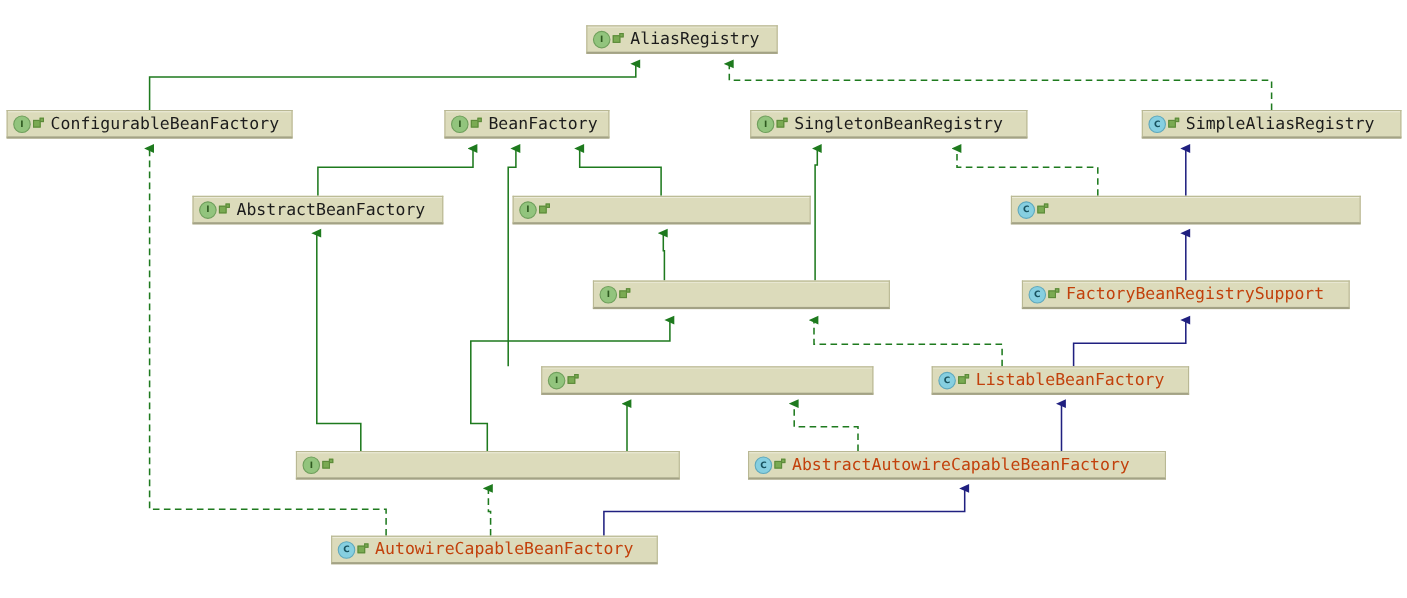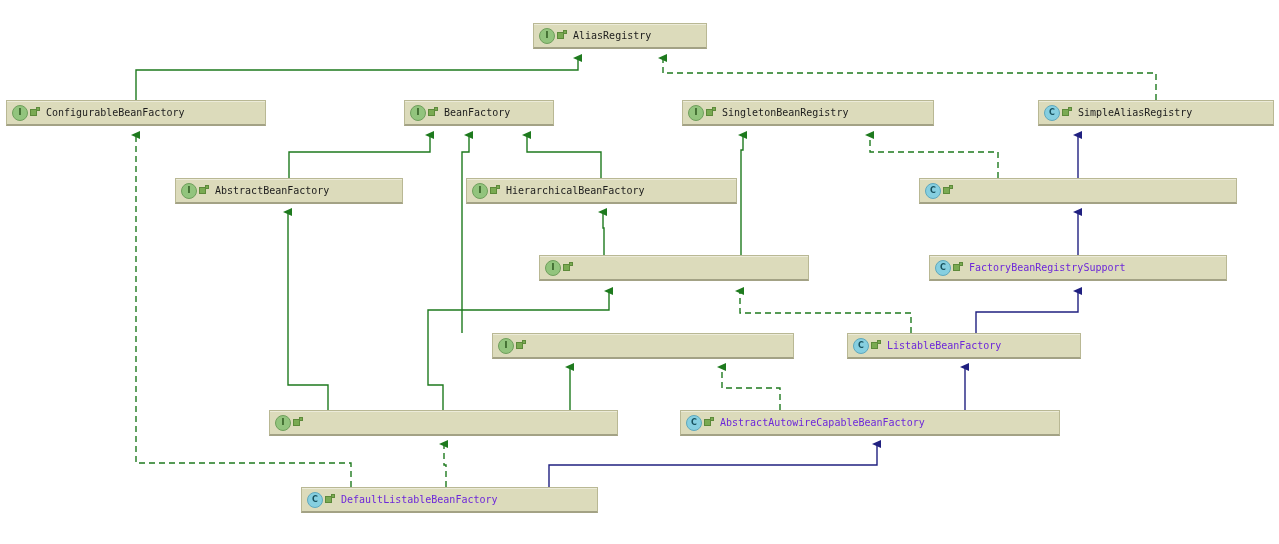--- a/index.html
+++ b/index.html
@@ -87,26 +87,26 @@
     left: 6px;
     top: 0px;
     width: 4px;
     height: 4px;
     background: #7aaa52;
     border: 1px solid #5d8a3a;
     box-sizing: border-box;
   }
   .node-label {
     font-family: "DejaVu Sans Mono", "Liberation Mono", monospace;
-    font-size: 10px;
+    font-size: 15px;
     letter-spacing: 0px;
     line-height: 1;
   }
   .lbl-dark  { color: #1c1c1c; }
-  .lbl-blue  { color: #6d28d9; }
+  .lbl-blue  { color: #c2410c; }
 </style>
 </head>
 <body>
 
 <div id="canvas">
 
   <svg id="edge-layer" width="1279" height="544" viewBox="0 0 1279 544" xmlns="http://www.w3.org/2000/svg">
     <defs>
       <marker id="arrow-green" markerWidth="10" markerHeight="10" refX="5" refY="5" orient="auto" markerUnits="userSpaceOnUse">
         <path d="M1,9 L5,0 L9,9 Z" fill="#1e7a1e"></path>
@@ -198,21 +198,20 @@
 
   <div class="node" style="left:175px; top:178px; width:228px;">
     <span class="node-icon icon-interface">I</span>
     <span class="vis-icon"></span>
     <span class="node-label lbl-dark">AbstractBeanFactory</span>
   </div>
 
   <div class="node" style="left:466px; top:178px; width:271px;">
     <span class="node-icon icon-interface">I</span>
     <span class="vis-icon"></span>
-    <span class="node-label lbl-dark">HierarchicalBeanFactory</span>
   </div>
 
   <div class="node" style="left:919px; top:178px; width:318px;">
     <span class="node-icon icon-class">C</span>
     <span class="vis-icon"></span>
   </div>
 
   <div class="node" style="left:539px; top:255px; width:270px;">
     <span class="node-icon icon-interface">I</span>
     <span class="vis-icon"></span>
@@ -242,16 +241,16 @@
 
   <div class="node" style="left:680px; top:410px; width:380px;">
     <span class="node-icon icon-class">C</span>
     <span class="vis-icon"></span>
     <span class="node-label lbl-blue">AbstractAutowireCapableBeanFactory</span>
   </div>
 
   <div class="node" style="left:301px; top:487px; width:297px;">
     <span class="node-icon icon-class">C</span>
     <span class="vis-icon"></span>
-    <span class="node-label lbl-blue">DefaultListableBeanFactory</span>
+    <span class="node-label lbl-blue">AutowireCapableBeanFactory</span>
   </div>
 
 </div>
 
 </body></html>

